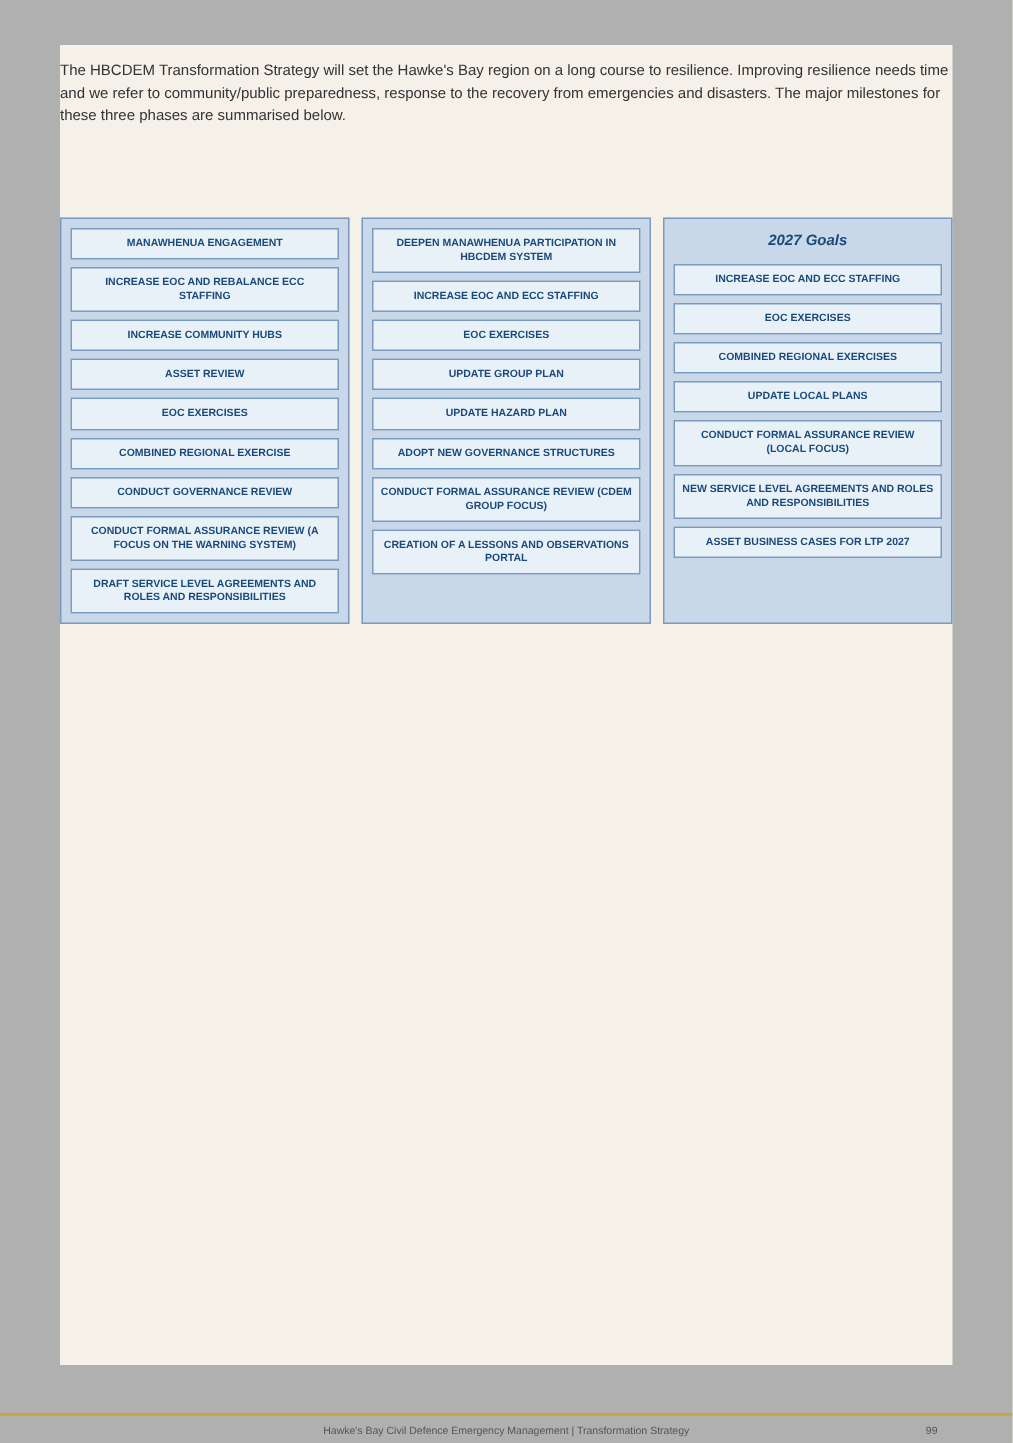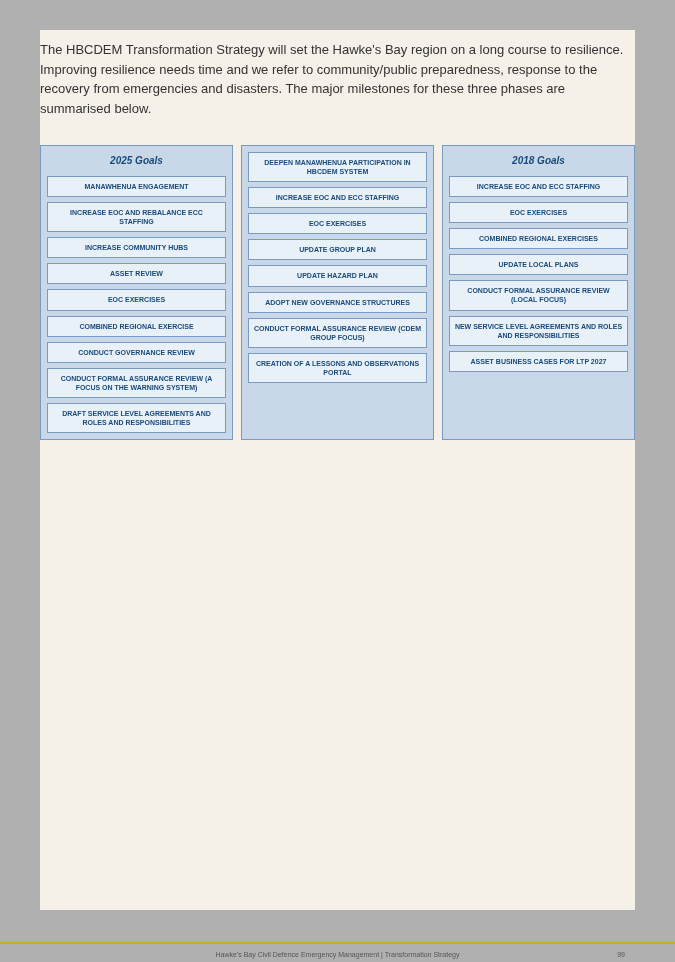--- a/index.html
+++ b/index.html
@@ -17,21 +17,21 @@
       left: 40px;
       width: 595px;
       height: 880px;
       background: #f5f0e8;
     }
     .intro-text {
       position: absolute;
       top: 40px;
       left: 40px;
       width: 595px;
-      font-size: 13px;
+      font-size: 10px;
       color: #333;
       line-height: 1.5;
     }
     .goals-container {
       position: absolute;
       top: 145px;
       left: 40px;
       width: 595px;
       display: flex;
       gap: 8px;
@@ -94,21 +94,20 @@
 </head>
 <body>
 
 <div class="page"></div>
 
 <div class="intro-text">The HBCDEM Transformation Strategy will set the Hawke's Bay region on a long course to resilience. Improving resilience needs time and we refer to community/public preparedness, response to the recovery from emergencies and disasters. The major milestones for these three phases are summarised below.</div>
 
 <div class="goals-container">
 
   <div class="goals-column">
-    <div class="column-title">2025 Goals</div>
     <div class="goal-item">MANAWHENUA ENGAGEMENT</div>
     <div class="goal-item">INCREASE EOC AND REBALANCE ECC STAFFING</div>
     <div class="goal-item">INCREASE COMMUNITY HUBS</div>
     <div class="goal-item">ASSET REVIEW</div>
     <div class="goal-item">EOC EXERCISES</div>
     <div class="goal-item">COMBINED REGIONAL EXERCISE</div>
     <div class="goal-item">CONDUCT GOVERNANCE REVIEW</div>
     <div class="goal-item">CONDUCT FORMAL ASSURANCE REVIEW (A FOCUS ON THE WARNING SYSTEM)</div>
     <div class="goal-item">DRAFT SERVICE LEVEL AGREEMENTS AND ROLES AND RESPONSIBILITIES</div>
   </div>
@@ -118,21 +117,21 @@
     <div class="goal-item">INCREASE EOC AND ECC STAFFING</div>
     <div class="goal-item">EOC EXERCISES</div>
     <div class="goal-item">UPDATE GROUP PLAN</div>
     <div class="goal-item">UPDATE HAZARD PLAN</div>
     <div class="goal-item">ADOPT NEW GOVERNANCE STRUCTURES</div>
     <div class="goal-item">CONDUCT FORMAL ASSURANCE REVIEW (CDEM GROUP FOCUS)</div>
     <div class="goal-item">CREATION OF A LESSONS AND OBSERVATIONS PORTAL</div>
   </div>
 
   <div class="goals-column">
-    <div class="column-title">2018 Goals</div>
+    <div class="column-title">2027 Goals</div>
     <div class="goal-item">INCREASE EOC AND ECC STAFFING</div>
     <div class="goal-item">EOC EXERCISES</div>
     <div class="goal-item">COMBINED REGIONAL EXERCISES</div>
     <div class="goal-item">UPDATE LOCAL PLANS</div>
     <div class="goal-item">CONDUCT FORMAL ASSURANCE REVIEW (LOCAL FOCUS)</div>
     <div class="goal-item">NEW SERVICE LEVEL AGREEMENTS AND ROLES AND RESPONSIBILITIES</div>
     <div class="goal-item">ASSET BUSINESS CASES FOR LTP 2027</div>
   </div>
 </div>
 

